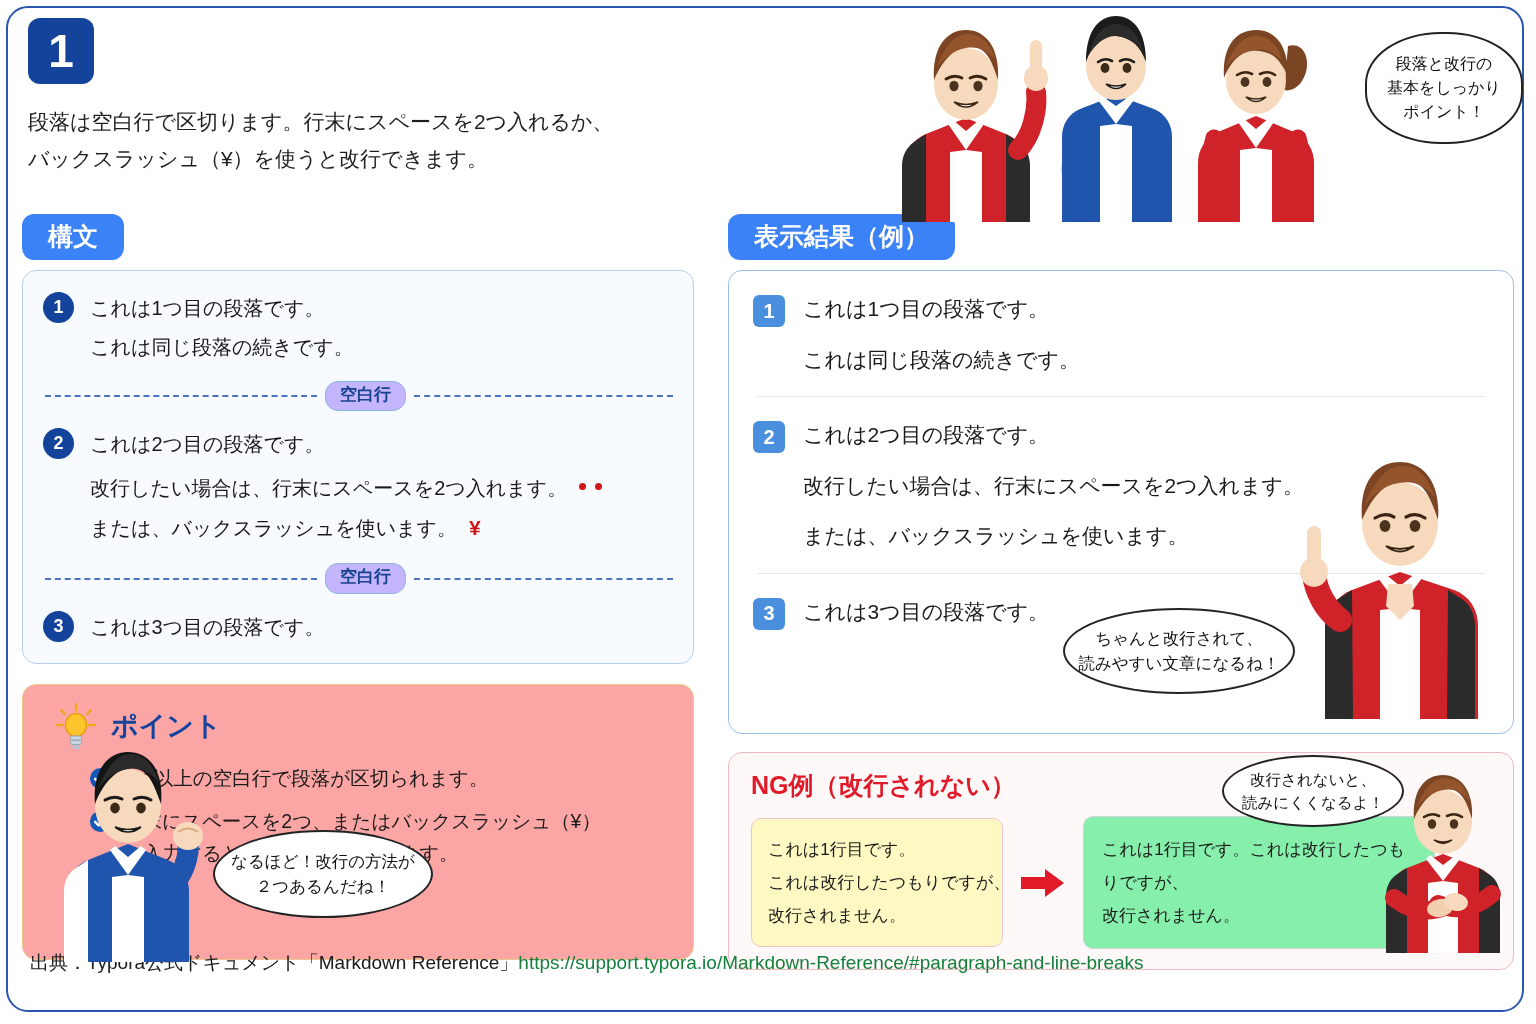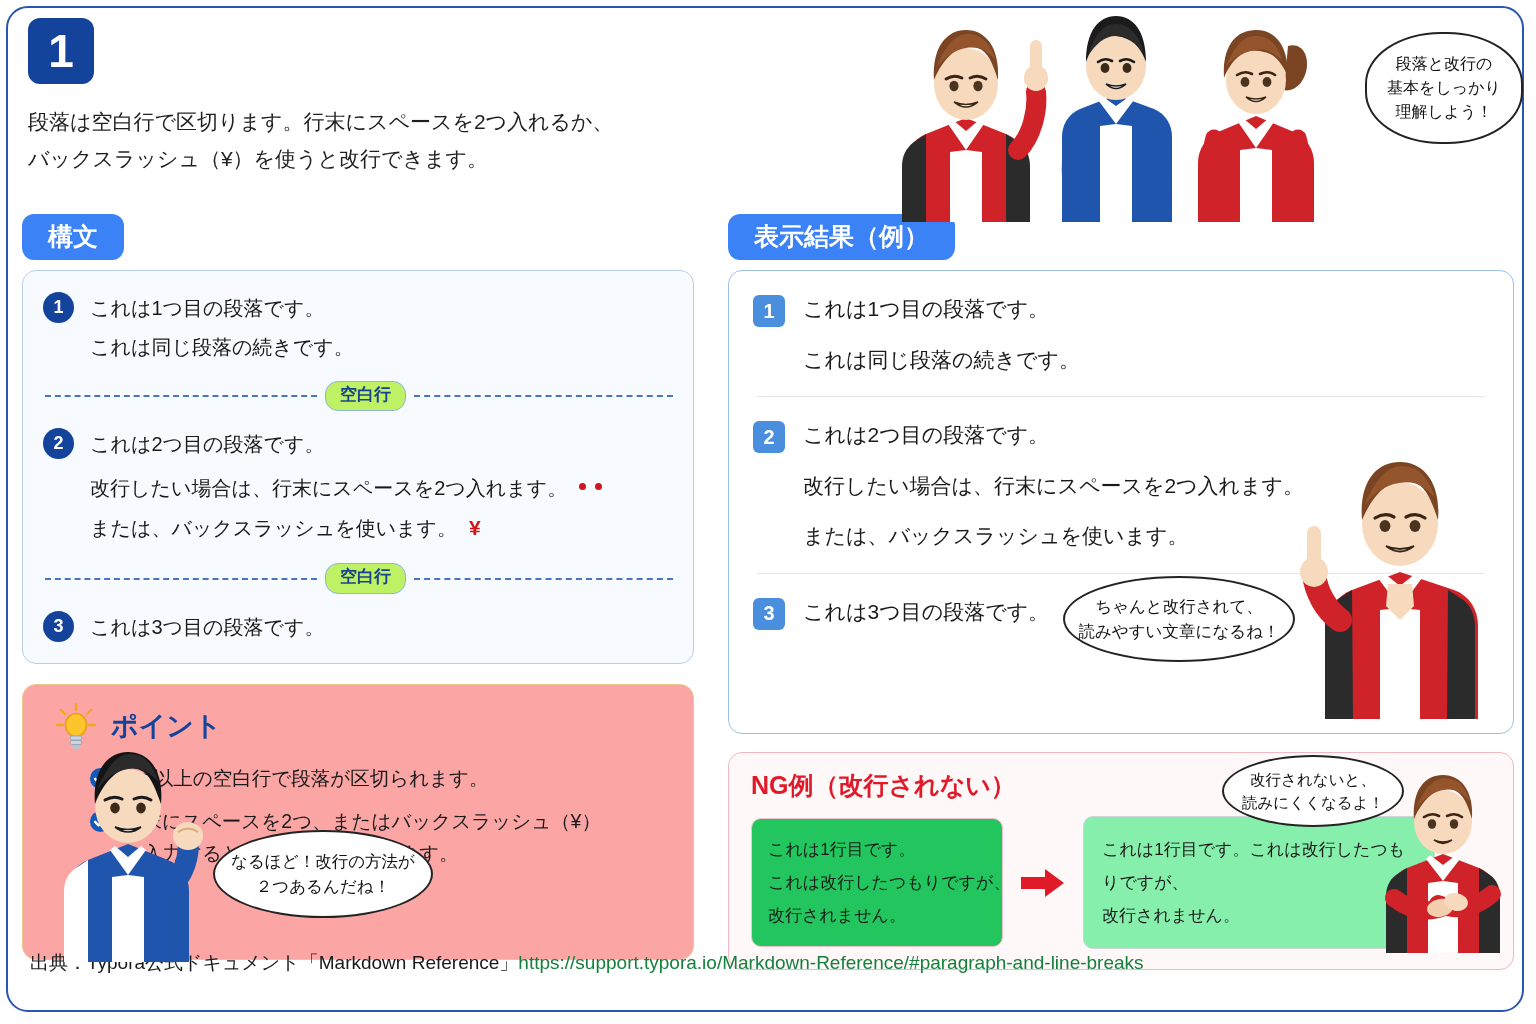--- a/index.html
+++ b/index.html
@@ -151,21 +151,21 @@
     margin: 14px 0 14px 2px;
   }
   .dash-line {
     flex: 1 1 auto;
     border-top: 2px dashed #4a73c0;
     height: 0;
   }
   .dash-line.short { flex: 0 0 272px; }
   .blank-chip {
     flex: 0 0 auto;
-    background: #bef264;
+    background: #c4b5fd;
     border: 1.5px solid #8fb4de;
     color: #17428f;
     font-size: 17px;
     font-weight: 700;
     border-radius: 13px;
     padding: 3px 14px 5px;
     line-height: 1.2;
   }
 
   
@@ -286,21 +286,21 @@
     color: #e01a28;
     margin-bottom: 14px;
   }
   .ng-row {
     display: flex;
     align-items: center;
     gap: 18px;
   }
   .ng-src {
     width: 252px;
-    background: #22c55e;
+    background: #fef9c3;
     border: 1.5px solid #f3c3cb;
     border-radius: 10px;
     padding: 14px 16px;
     font-size: 17px;
     line-height: 1.95;
     color: #1a1a1a;
     box-sizing: border-box;
   }
   .ng-src div { white-space: nowrap; }
   .arrow-red {
@@ -633,28 +633,28 @@
 
   <path d="M128 146 c16 -14 22 -34 20 -52" stroke="#1f55ad" stroke-width="21" fill="none" stroke-linecap="round"></path>
   <ellipse cx="148" cy="92" rx="15" ry="14" fill="#f7d9bd"></ellipse>
   <path d="M138 88 q10 -7 20 0" stroke="#d9a87e" stroke-width="2" fill="none"></path>
 </svg>
 
 <div class="bubble" style="left:1365px; top:32px; width:158px; height:112px; font-size:16px; border-radius:48%/46%;">
   <div class="btxt">
     <div>段落と改行の</div>
     <div>基本をしっかり</div>
-    <div>理解しよう！</div>
+    <div>ポイント！</div>
   </div>
 </div>
 <svg class="tail" style="left:1354px; top:112px;" width="42" height="42" viewBox="0 0 42 42">
   <path d="M34 4 L2 38 L33 24 Z" fill="#fff" stroke="#232323" stroke-width="2" stroke-linejoin="round"></path>
 </svg>
 
-<div class="bubble" style="left:1063px; top:576px; width:232px; height:86px; font-size:16.5px; border-radius:50%/50%;">
+<div class="bubble" style="left:1063px; top:608px; width:232px; height:86px; font-size:16.5px; border-radius:50%/50%;">
   <div class="btxt">
     <div>ちゃんと改行されて、</div>
     <div>読みやすい文章になるね！</div>
   </div>
 </div>
 <svg class="tail" style="left:1270px; top:602px;" width="52" height="44" viewBox="0 0 52 44">
   <path d="M6 38 L46 2 L26 36 Z" fill="#fff" stroke="#232323" stroke-width="2" stroke-linejoin="round"></path>
 </svg>
 
 <div class="bubble" style="left:213px; top:830px; width:220px; height:88px; font-size:16.5px; border-radius:50%/50%;">

